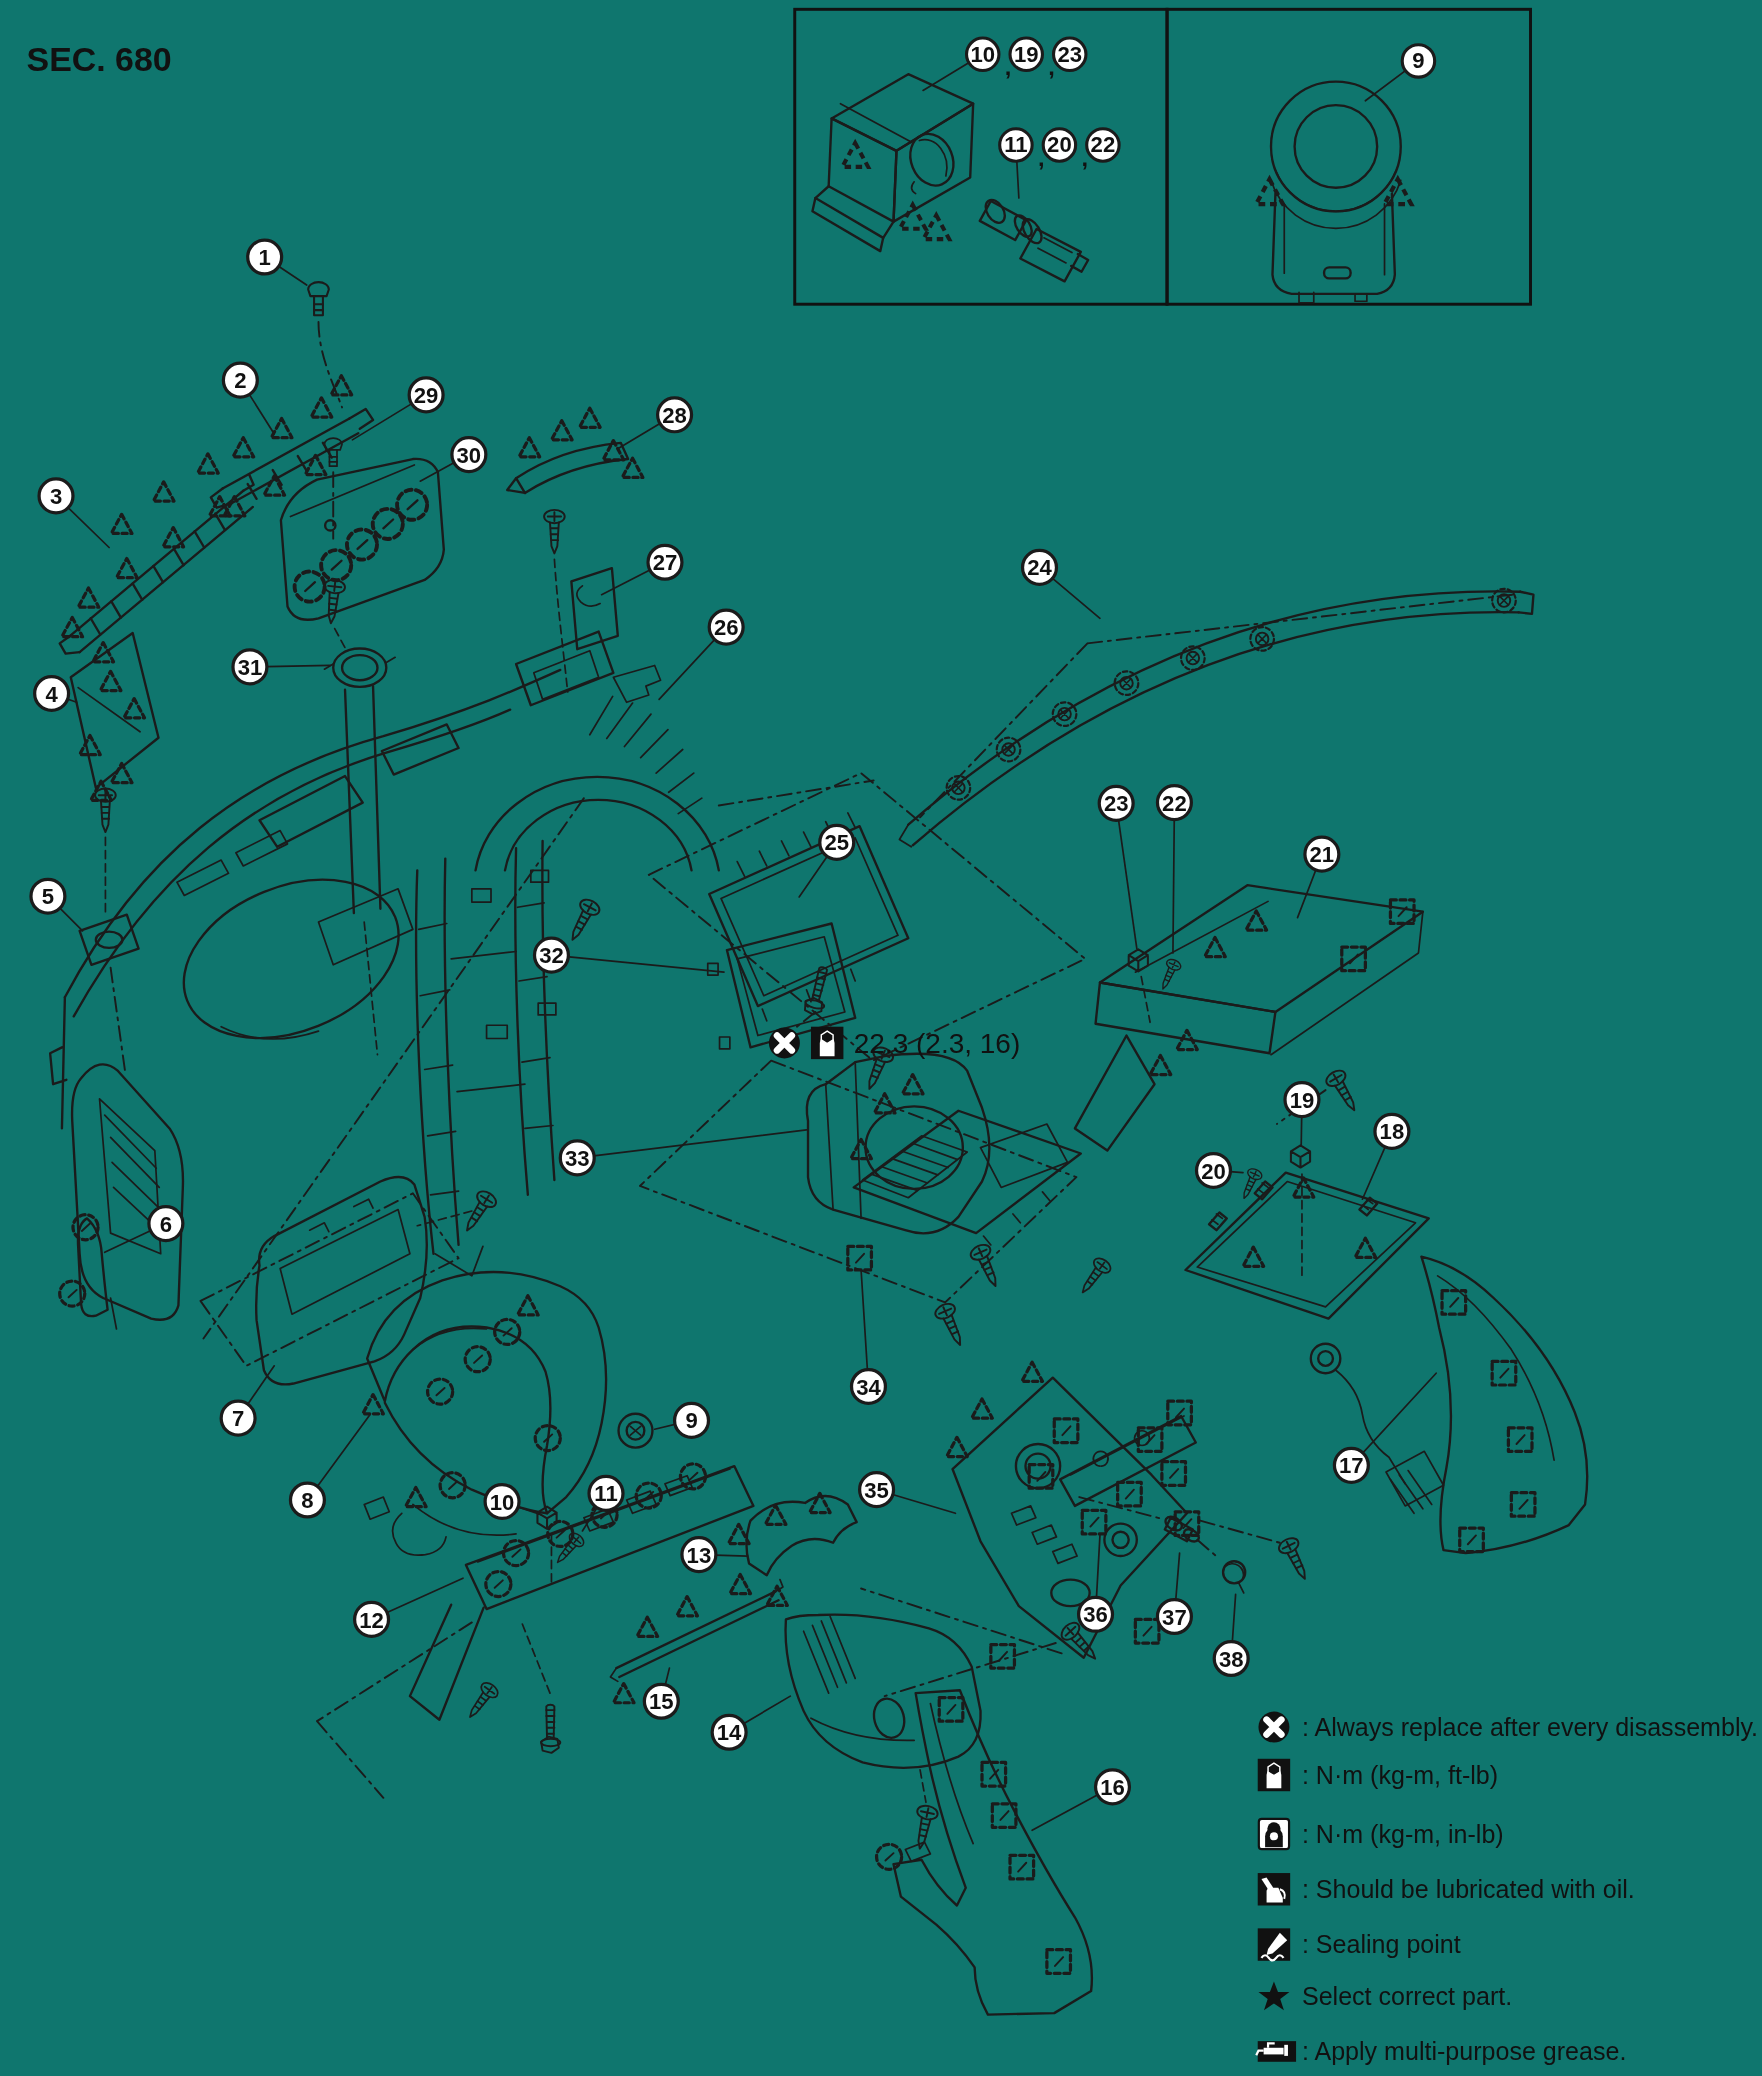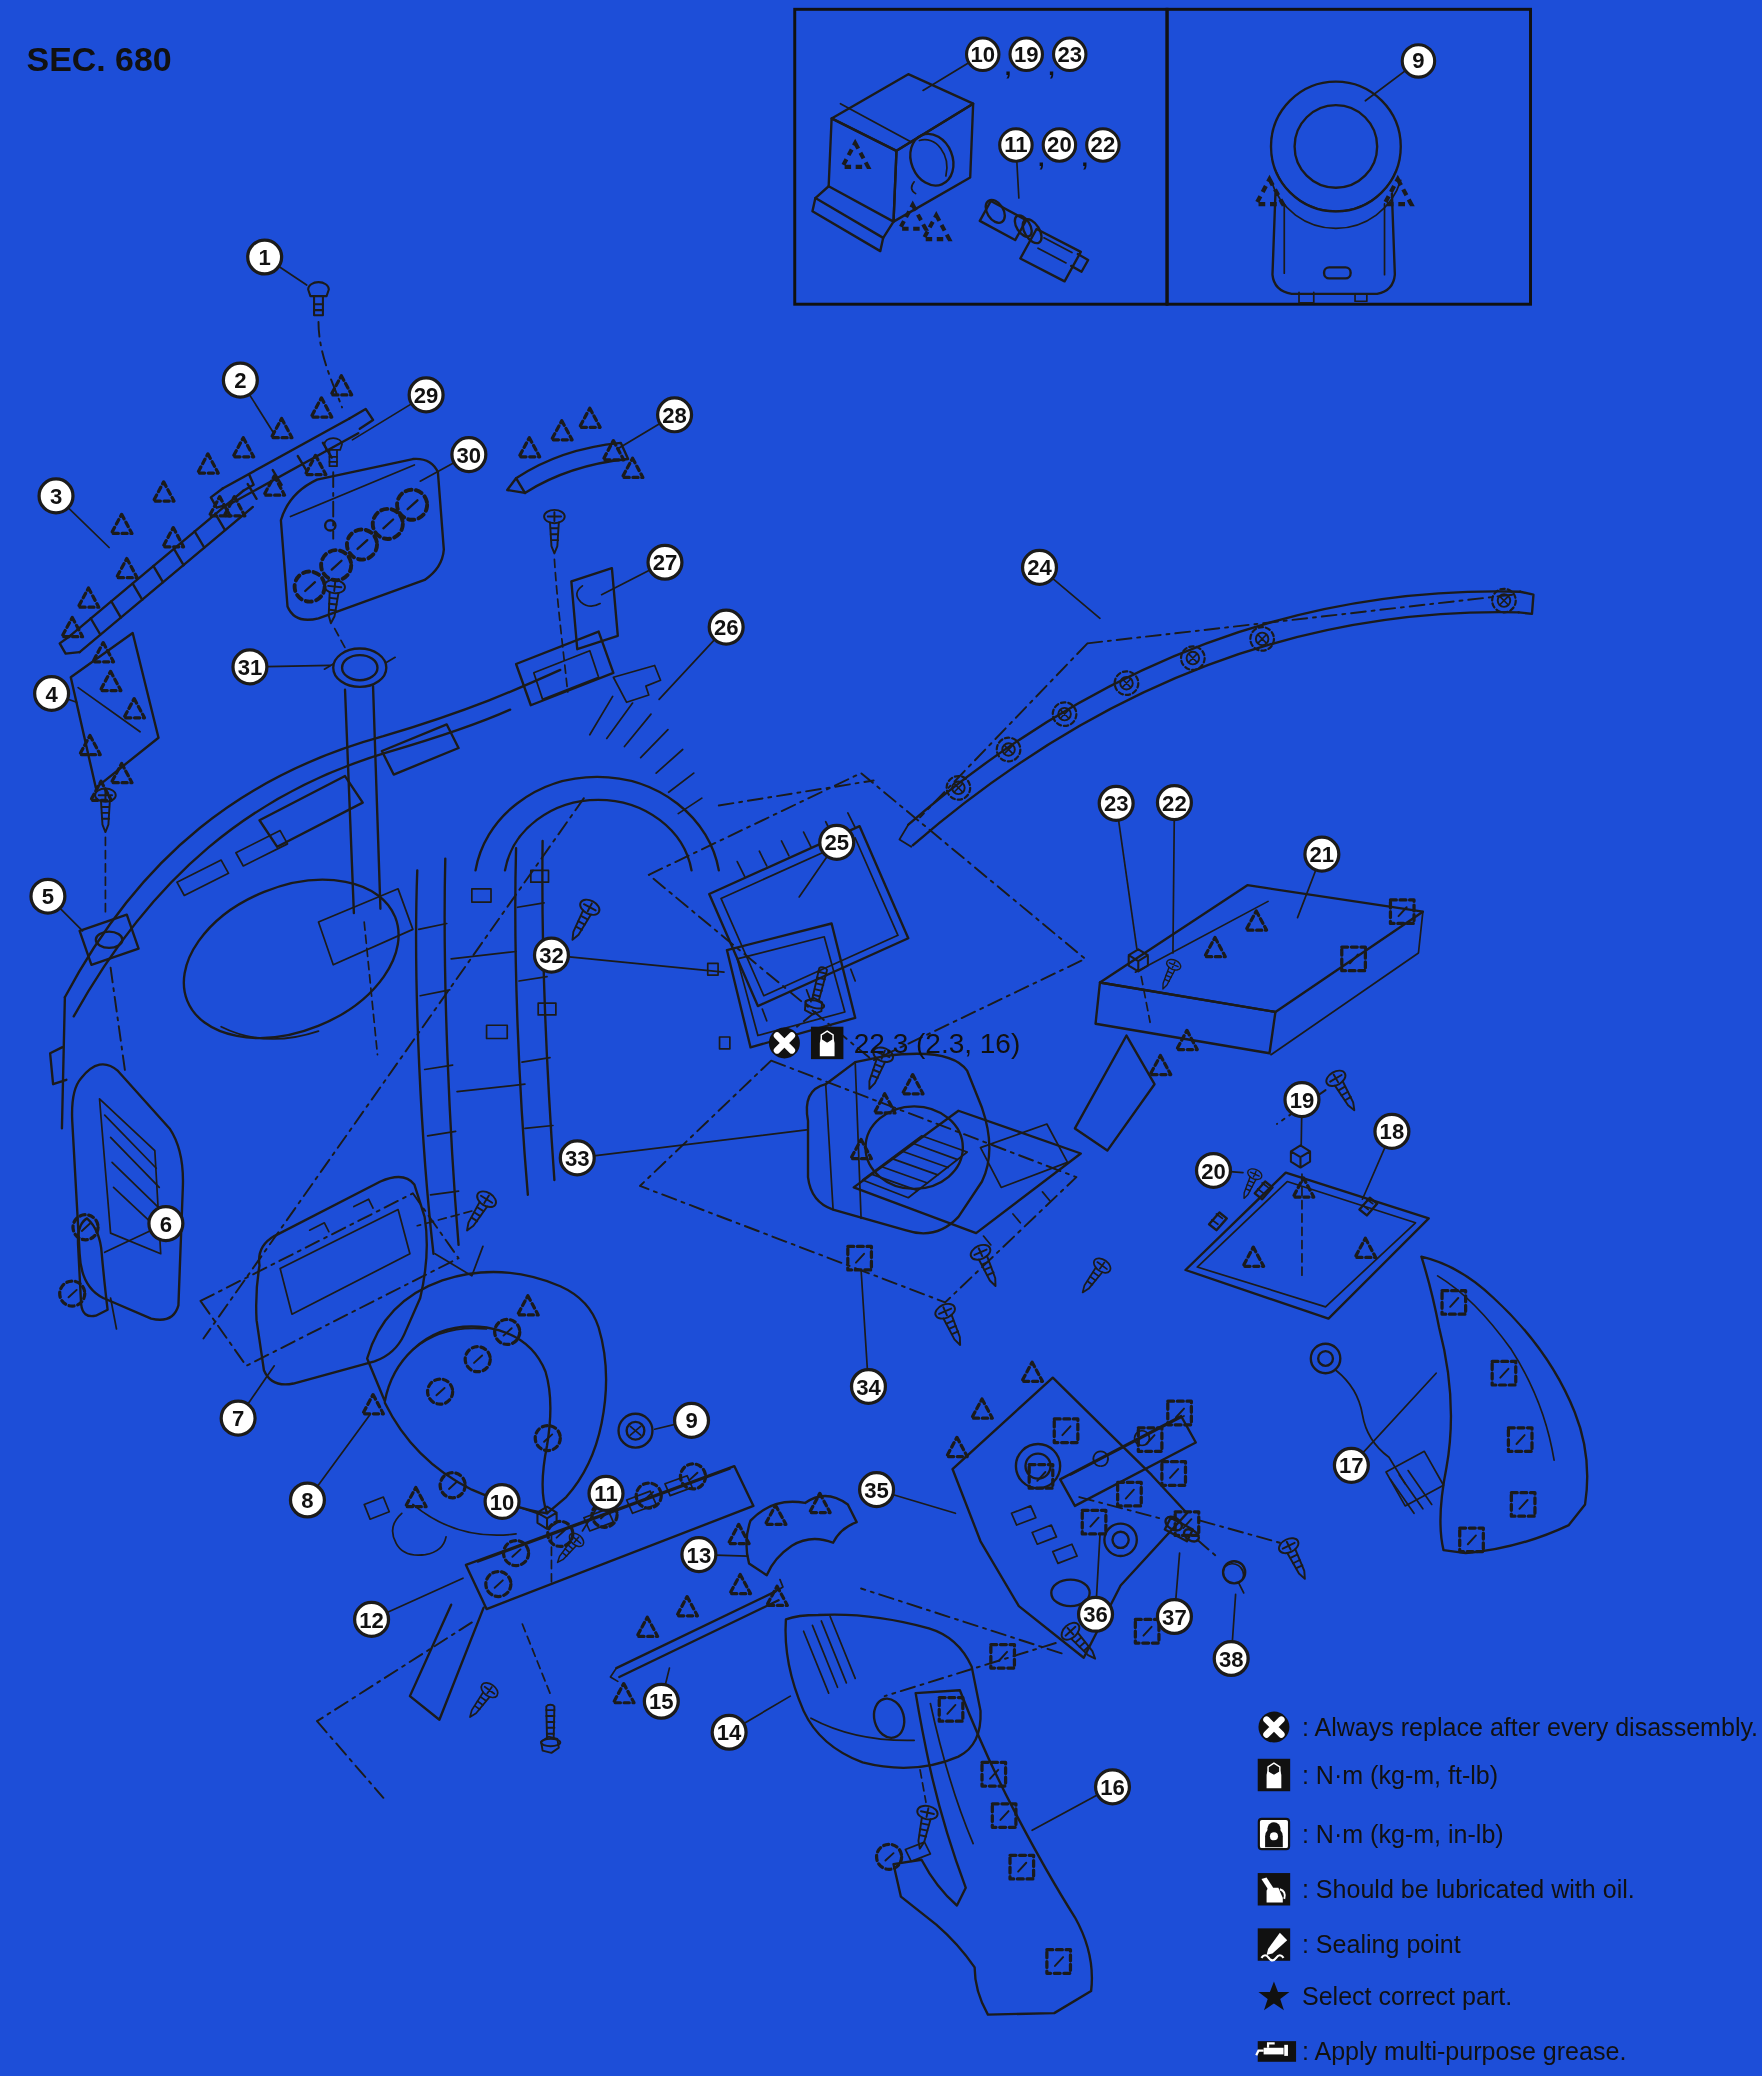--- a/index.html
+++ b/index.html
@@ -1,16 +1,16 @@
 <!DOCTYPE html>
 <html style="font-size:11.8px"><head>
 <meta charset="utf-8">
 <style>
   html,body{margin:0;padding:0;background:#fff;}
-  .stage{position:relative;width:1762px;height:2077px;background:#1d4ed8;overflow:hidden;}
+  .stage{position:relative;width:1762px;height:2077px;background:#0f766e;overflow:hidden;}
   svg{display:block;}
   text{font-family:"Liberation Sans","DejaVu Sans",sans-serif;fill:#111;}
   .ln{fill:none;stroke:#1b1b1b;stroke-width:3.2;stroke-linecap:round;stroke-linejoin:round;}
   .thin{stroke-width:2.3;}
   .dd{stroke-dasharray:20 8 4 8;stroke-width:2.6;}
   .dash{stroke-dasharray:11 7;}
   .title-text{font-size:46px;font-weight:700;}
   .callout-num{font-size:30px;font-weight:700;text-anchor:middle;}
   .comma{font-size:32px;font-weight:700;}
   .legend-text{font-size:34px;}

